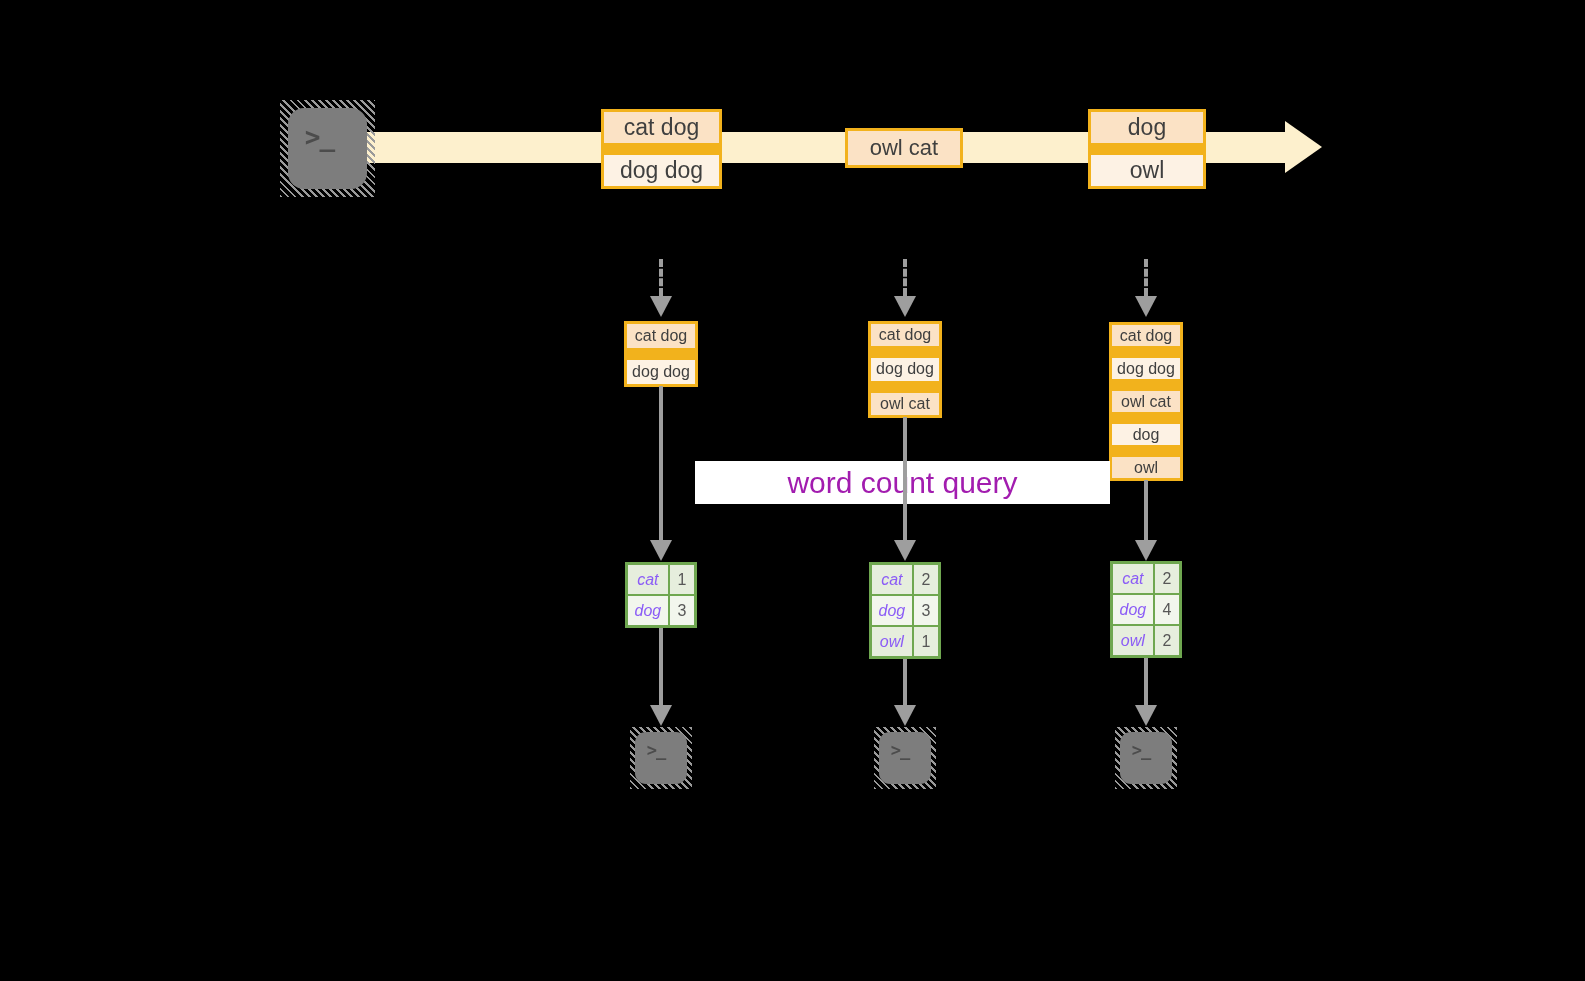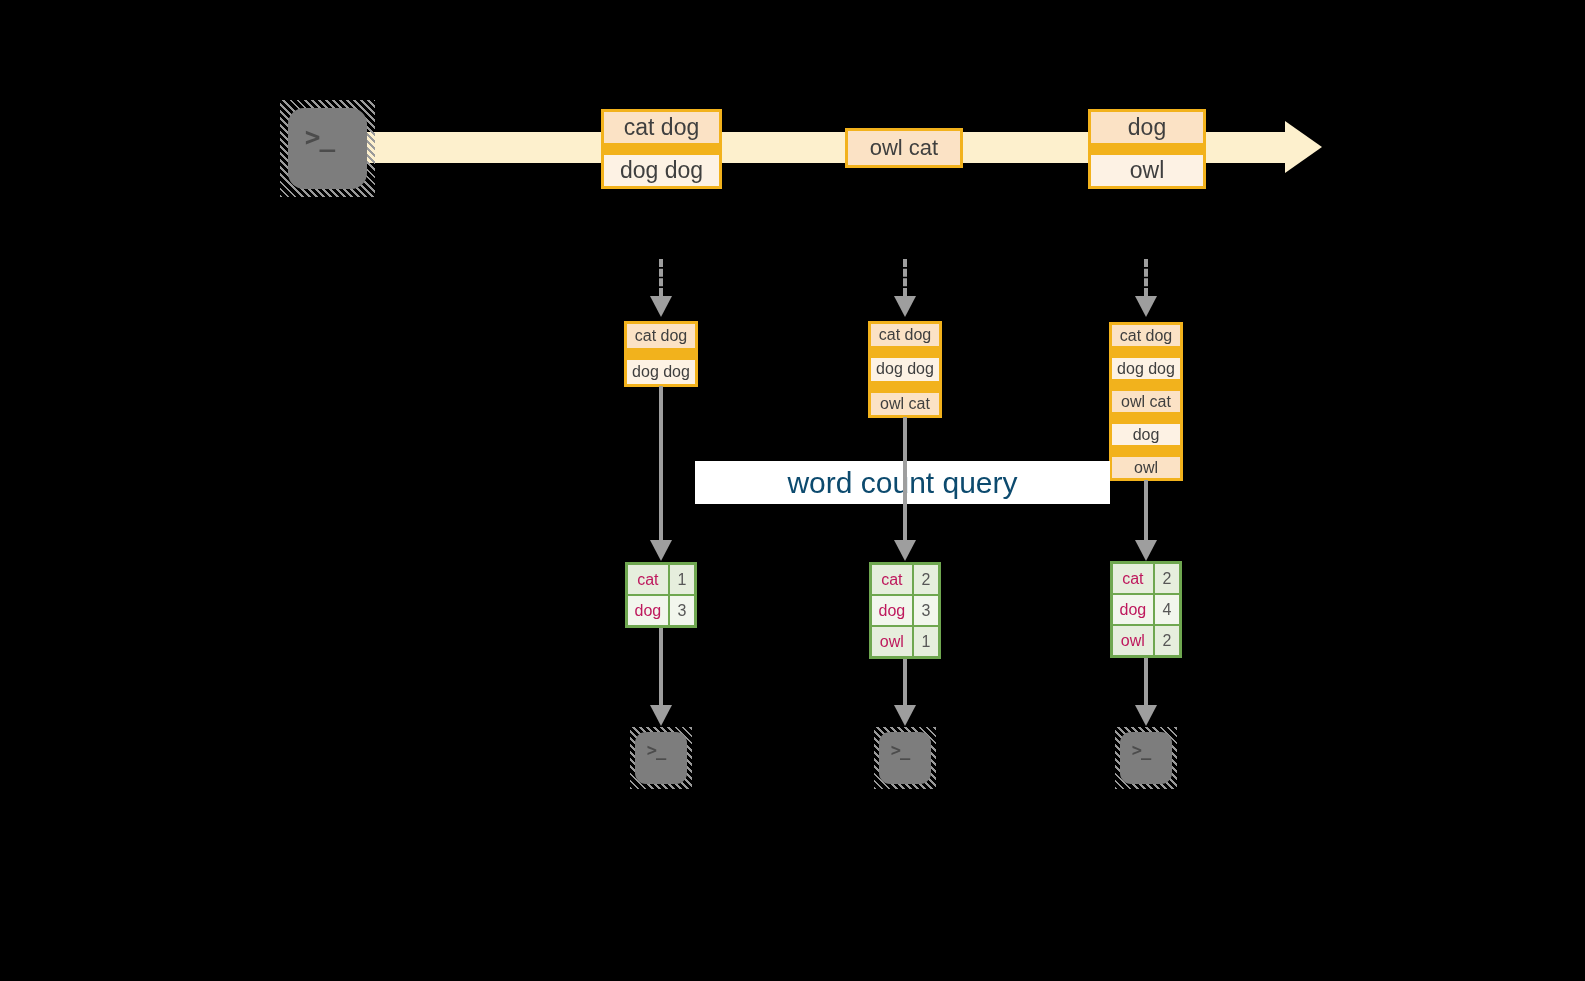--- a/index.html
+++ b/index.html
@@ -23,21 +23,21 @@
   .event-row.big{font-size:23px;height:36px;}
   .event-row.single{font-size:22px;height:34px;}
   .event-row.small{font-size:16px;height:29px;}
 
   
   .result-table{box-sizing:border-box;border:3px solid #6fa750;display:flex;
                 flex-direction:column;z-index:6;background:#6fa750;}
   .result-row{display:flex;height:29px;width:100%;}
   .result-row + .result-row{margin-top:2px;}
   .result-word{flex:62;display:flex;align-items:center;justify-content:center;
-               border-right:2px solid #6fa750;font-size:16px;color:#be185d;}
+               border-right:2px solid #6fa750;font-size:16px;color:#8b5cf6;font-style:italic;}
   .result-count{flex:38;display:flex;align-items:center;justify-content:center;
                 font-size:16px;color:#575757;}
   .result-row:nth-child(odd) .result-word,
   .result-row:nth-child(odd) .result-count{background:#e6eedd;}
   .result-row:nth-child(even) .result-word,
   .result-row:nth-child(even) .result-count{background:#f2f6ed;}
 
   
   .shaft-solid{width:4px;background:#9e9e9e;z-index:5;}
   .shaft-dashed{width:0;border-left:4px dashed #9e9e9e;z-index:2;}
@@ -50,21 +50,21 @@
   .terminal-inner{position:absolute;background:#7d7d7d;display:flex;
                   align-items:center;justify-content:center;}
   .terminal.big .terminal-inner{inset:8px;border-radius:16px;}
   .terminal.small .terminal-inner{inset:5px;border-radius:11px;}
   .terminal-glyph{font-family:"DejaVu Sans Mono",monospace;font-weight:bold;
                   color:#4c4c4c;letter-spacing:-1px;}
   .terminal.big .terminal-glyph{font-size:26px;transform:translate(-8px,-12px);}
   .terminal.small .terminal-glyph{font-size:17px;transform:translate(-5px,-8px);}
 
   
-  .query-label{background:#ffffff;color:#0c4a6e;display:flex;align-items:center;
+  .query-label{background:#ffffff;color:#a21caf;display:flex;align-items:center;
                justify-content:center;font-size:30px;z-index:4;}
 </style>
 </head>
 <body>
 
 <div class="canvas">
 
   <div class="abs stream-band" style="left:350px;top:132px;width:935px;height:31px;"></div>
   <div class="abs stream-head" style="left:1285px;top:121px;"></div>
 

